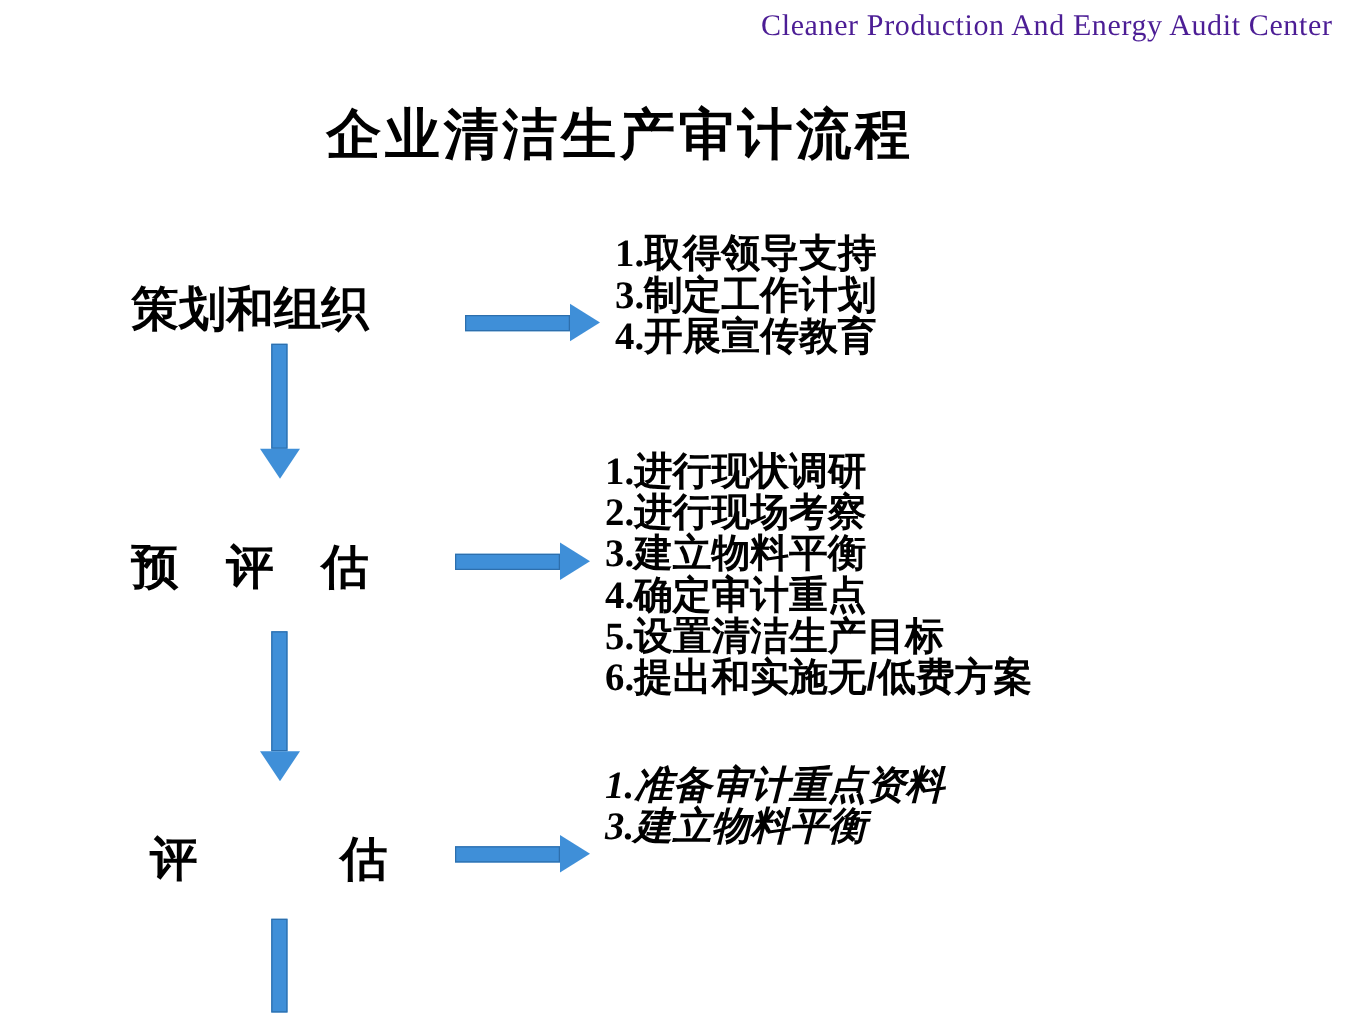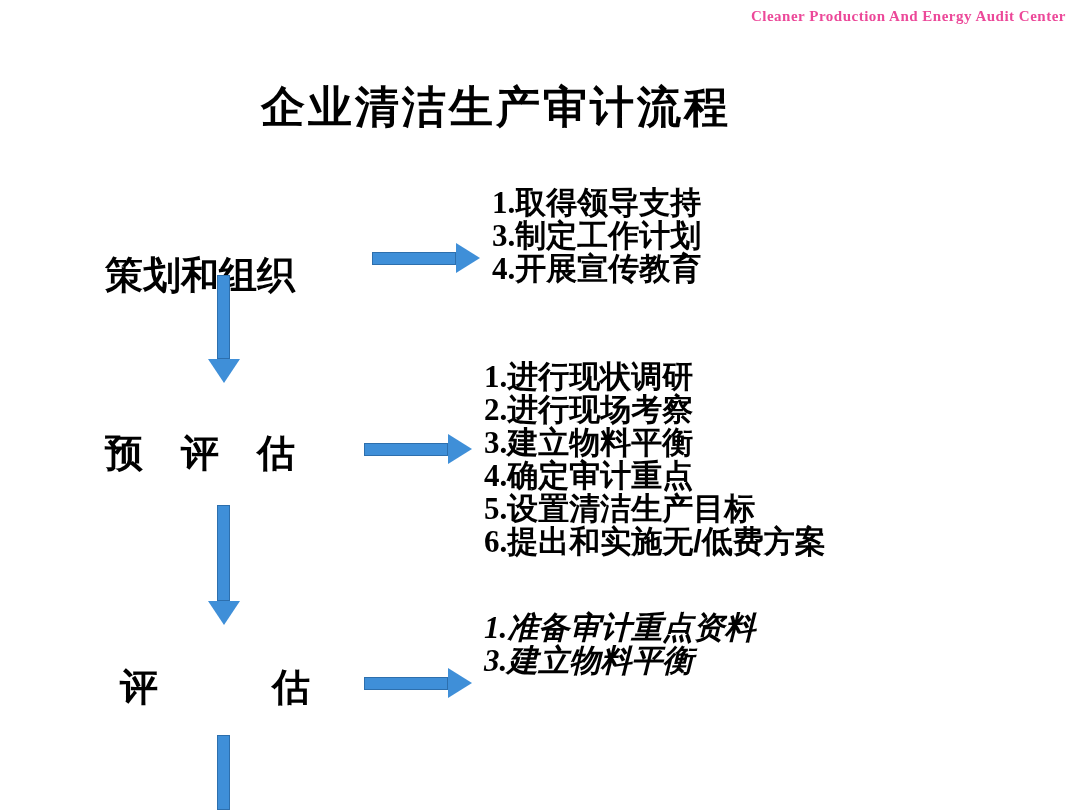--- a/index.html
+++ b/index.html
@@ -12,23 +12,23 @@
     height: 810px;
     position: relative;
     overflow: hidden;
     font-family: "Liberation Sans", sans-serif;
   }
   #header-logo {
     position: absolute;
     top: 8px;
     right: 14px;
     font-family: "Liberation Serif", serif;
-    font-size: 15px;
-    font-weight: bold;
-    color: #ec4899;
+    font-size: 24px;
+    font-weight: normal;
+    color: #4c1d95;
     letter-spacing: 0.5px;
     white-space: nowrap;
   }
   #page-title {
     position: absolute;
     top: 78px;
     left: 0;
     width: 992px;
     text-align: center;
     font-family: "Liberation Serif", serif;
@@ -105,21 +105,21 @@
     border-top: 24px solid #3f8fd8;
   }
 </style>
 </head>
 <body>
 
 <div id="header-logo">Cleaner Production And Energy Audit Center</div>
 
 <div id="page-title">企业清洁生产审计流程</div>
 
-<div class="stage-label" style="left:105px; top:222px;margin-top:28px;">策划和组织</div>
+<div class="stage-label" style="left:105px; top:222px;">策划和组织</div>
 
 <div class="h-arrow" style="left:372px; top:243px; width:108px;">
   <div class="shaft" style="width:84px;"></div>
   <div class="head" style="left:84px;"></div>
 </div>
 
 <div class="detail-list" style="left:492px; top:186px;">
   <div>
     <span class="num">1.</span><span>取得领导支持</span>
   </div>

